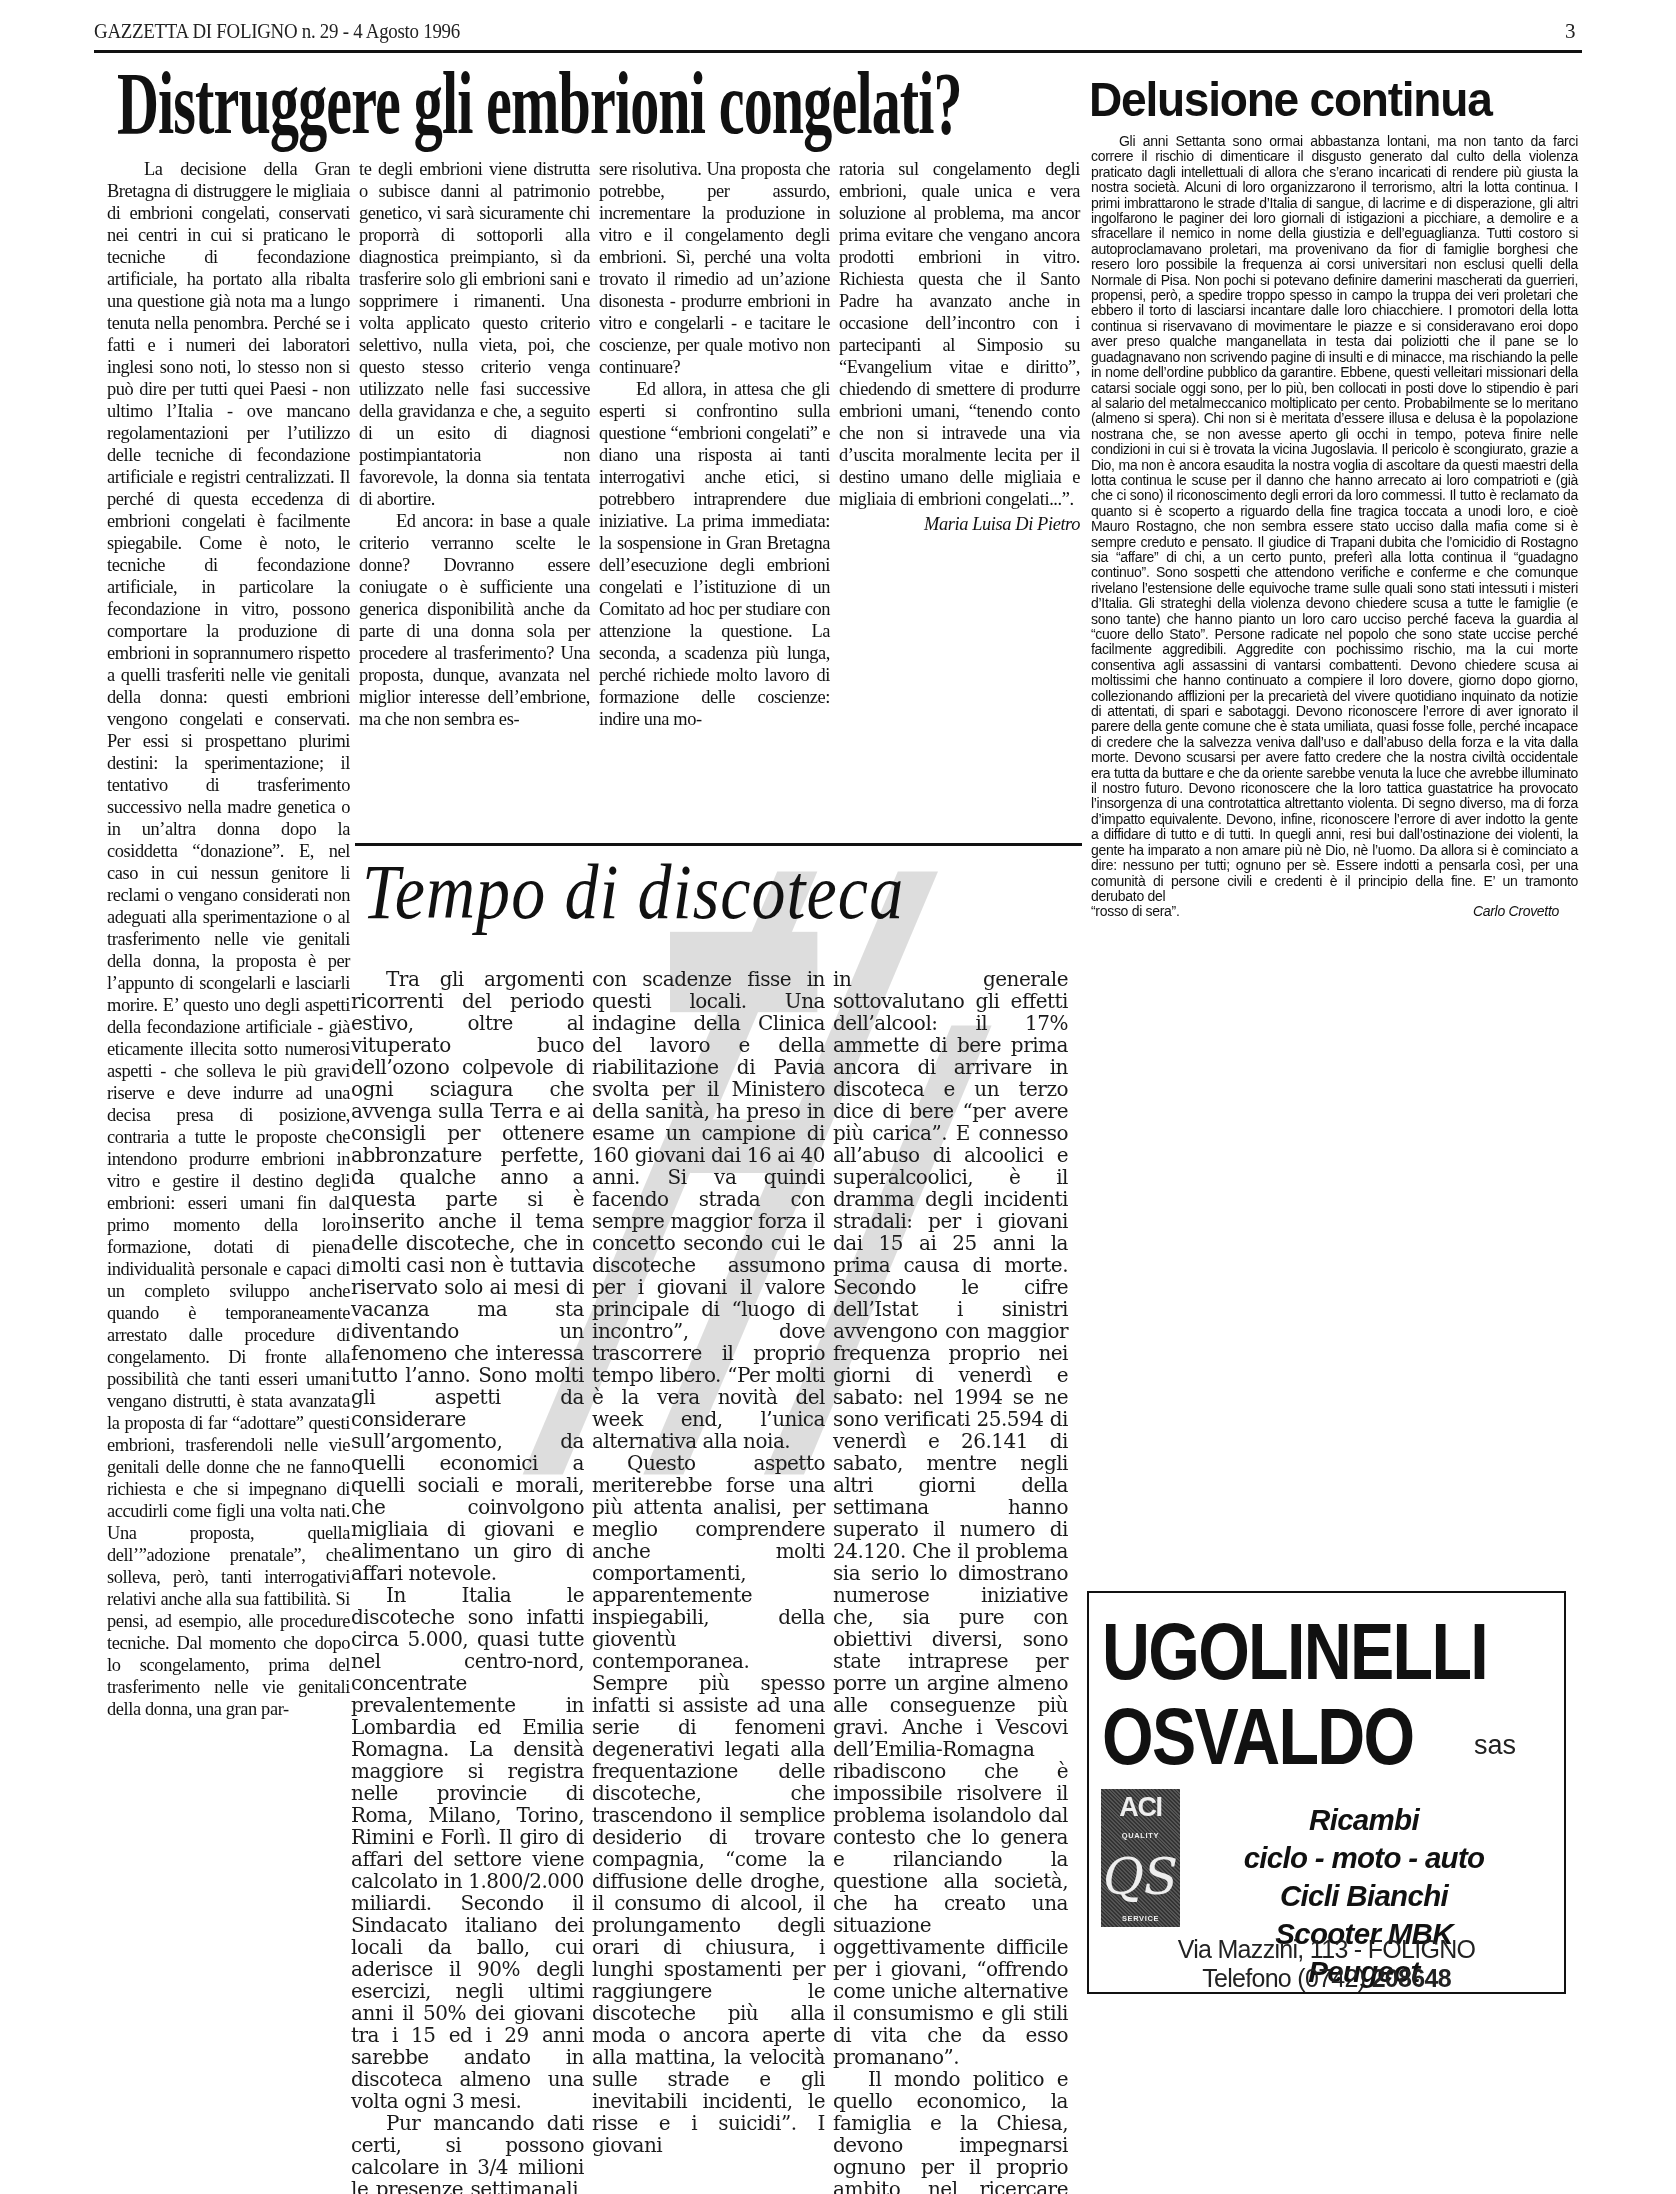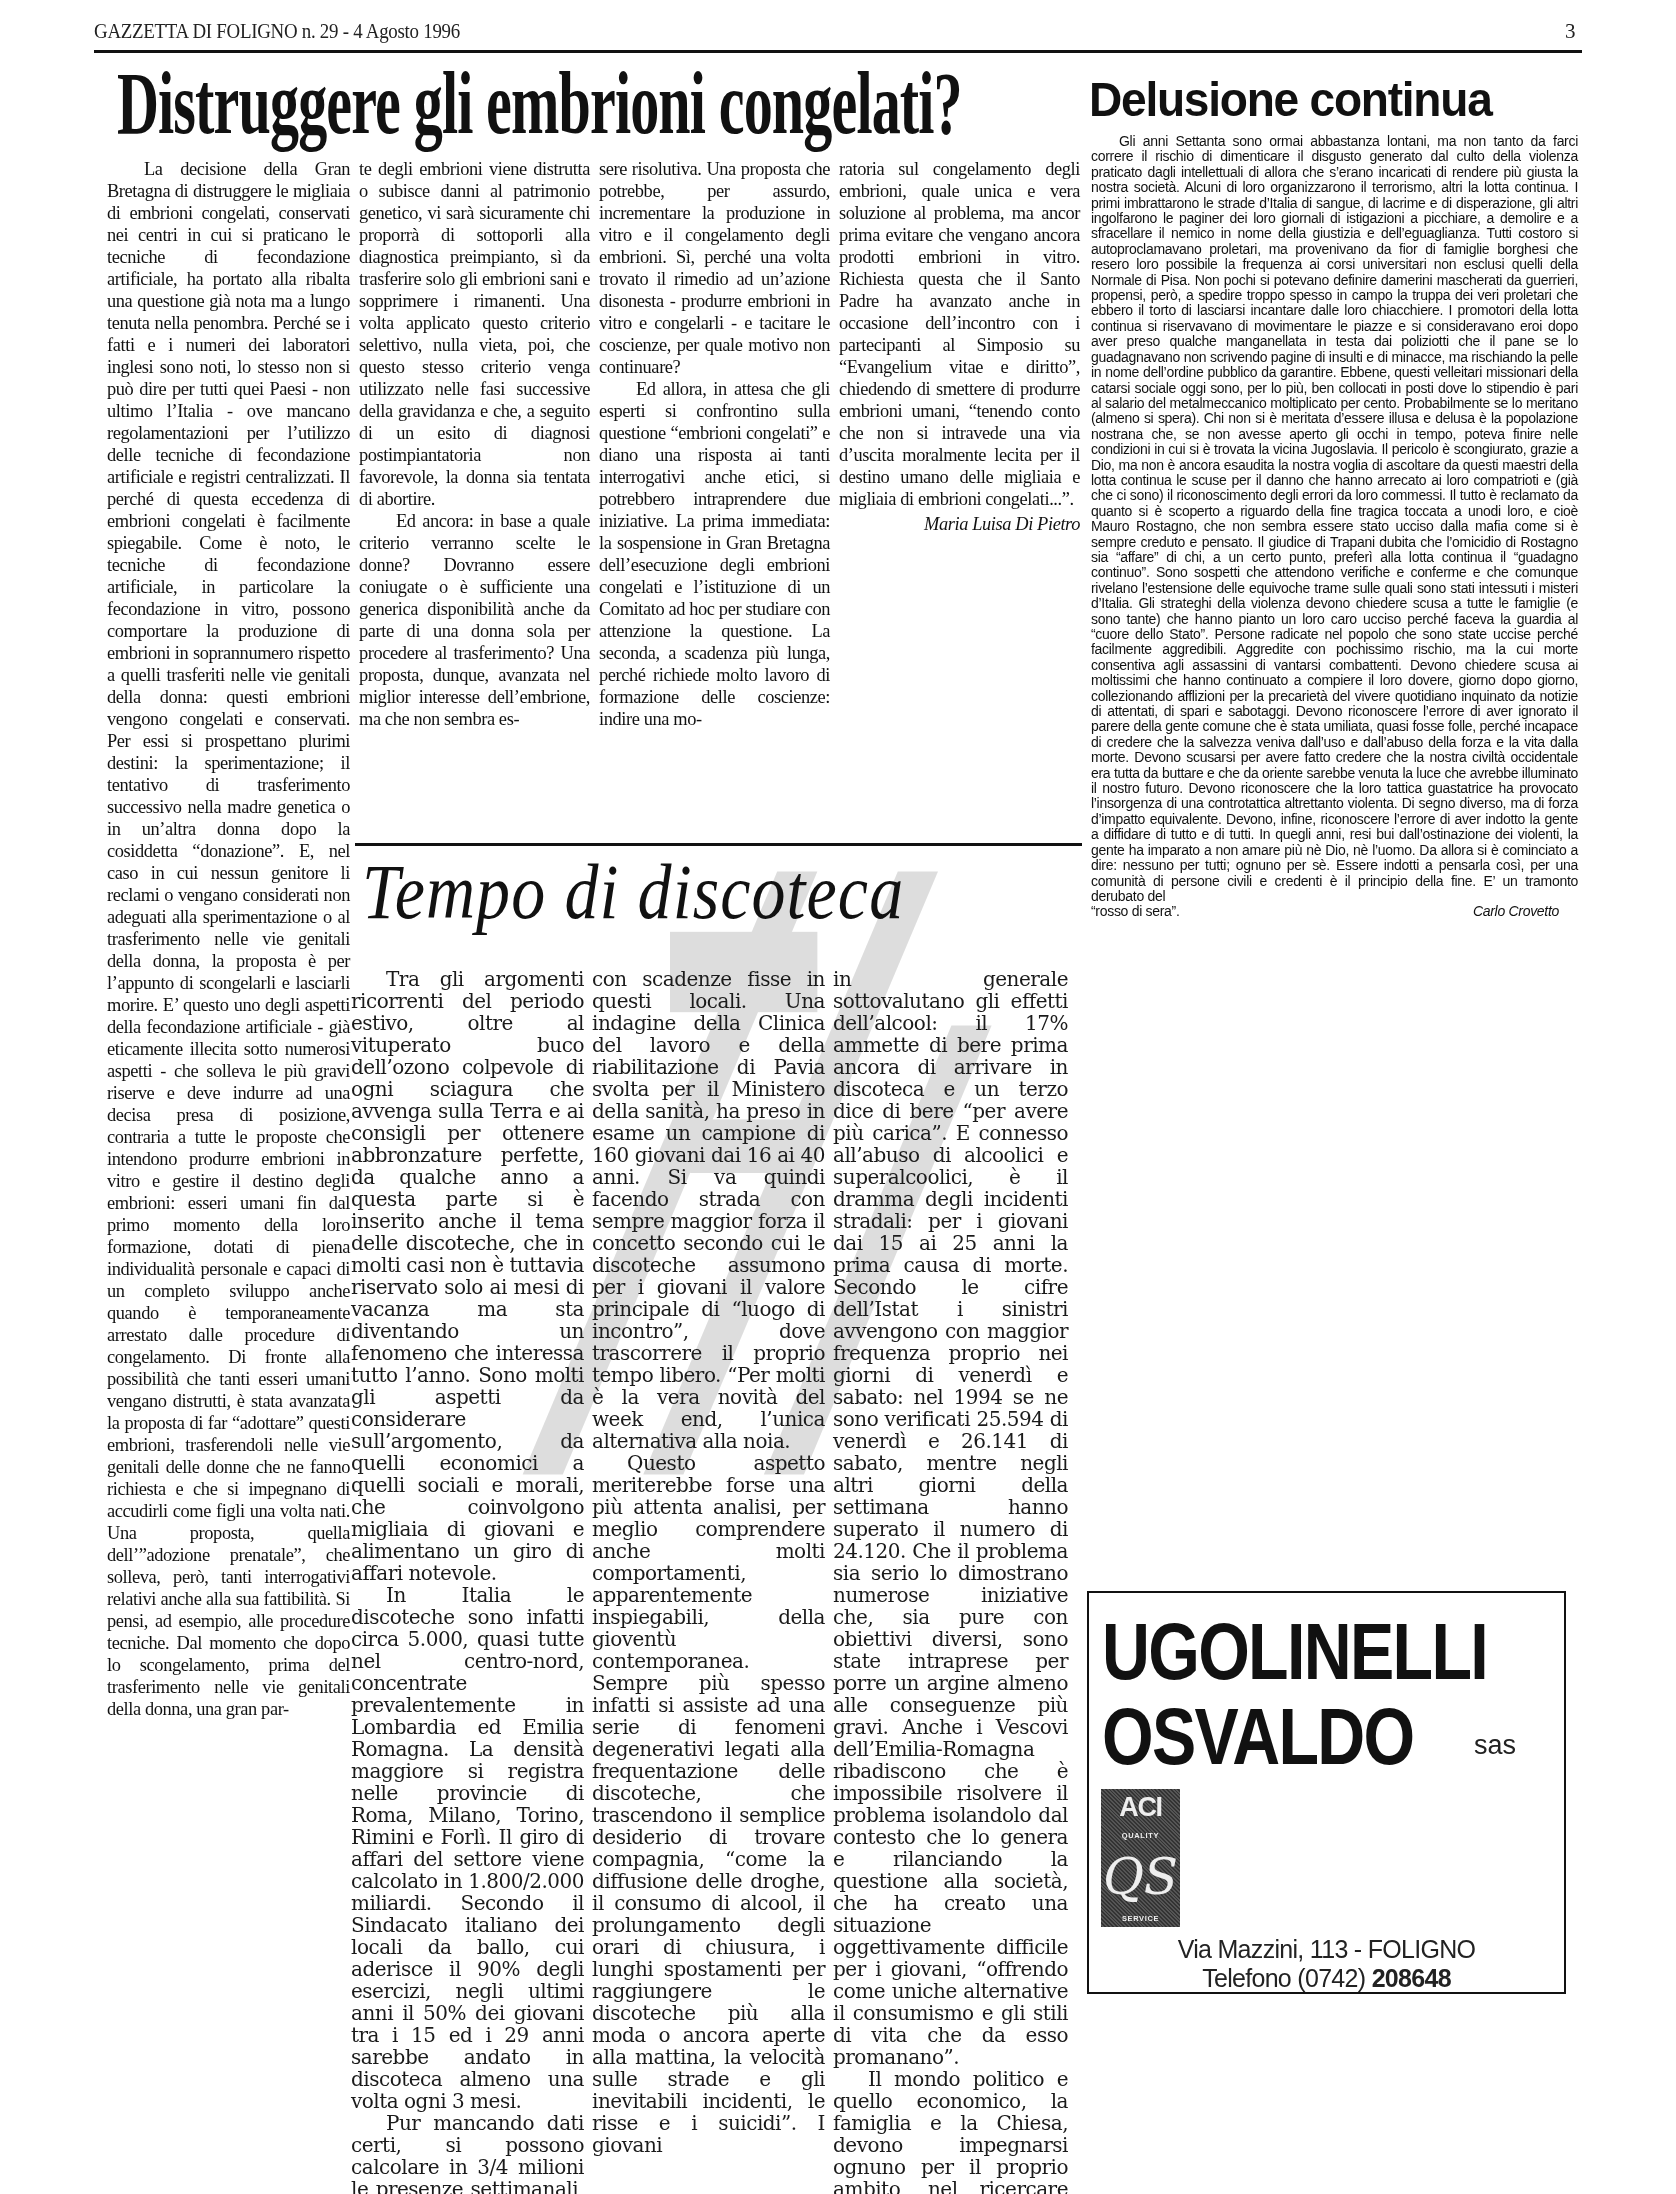--- a/index.html
+++ b/index.html
@@ -127,19 +127,26 @@
 <div id="ad-box" class="abs sans">
   <div id="ad-name1">UGOLINELLI</div>
   <div id="ad-name2">OSVALDO</div>
   <div id="ad-sas">sas</div>
   <div id="ad-logo">
     <span class="aci">ACI</span>
     <span class="qual">QUALITY</span>
     <span class="qs">QS</span>
     <span class="serv">SERVICE</span>
   </div>
+  <div id="ad-lines">
+    <div>Ricambi</div>
+    <div>ciclo - moto - auto</div>
+    <div>Cicli Bianchi</div>
+    <div>Scooter MBK</div>
+    <div>Peugeot</div>
+  </div>
   <div id="ad-address">Via Mazzini, 113 - FOLIGNO</div>
   <div id="ad-phone">
     <span>Telefono (0742)</span>
     <b>208648</b>
   </div>
 </div>
 
 
 </body></html>

